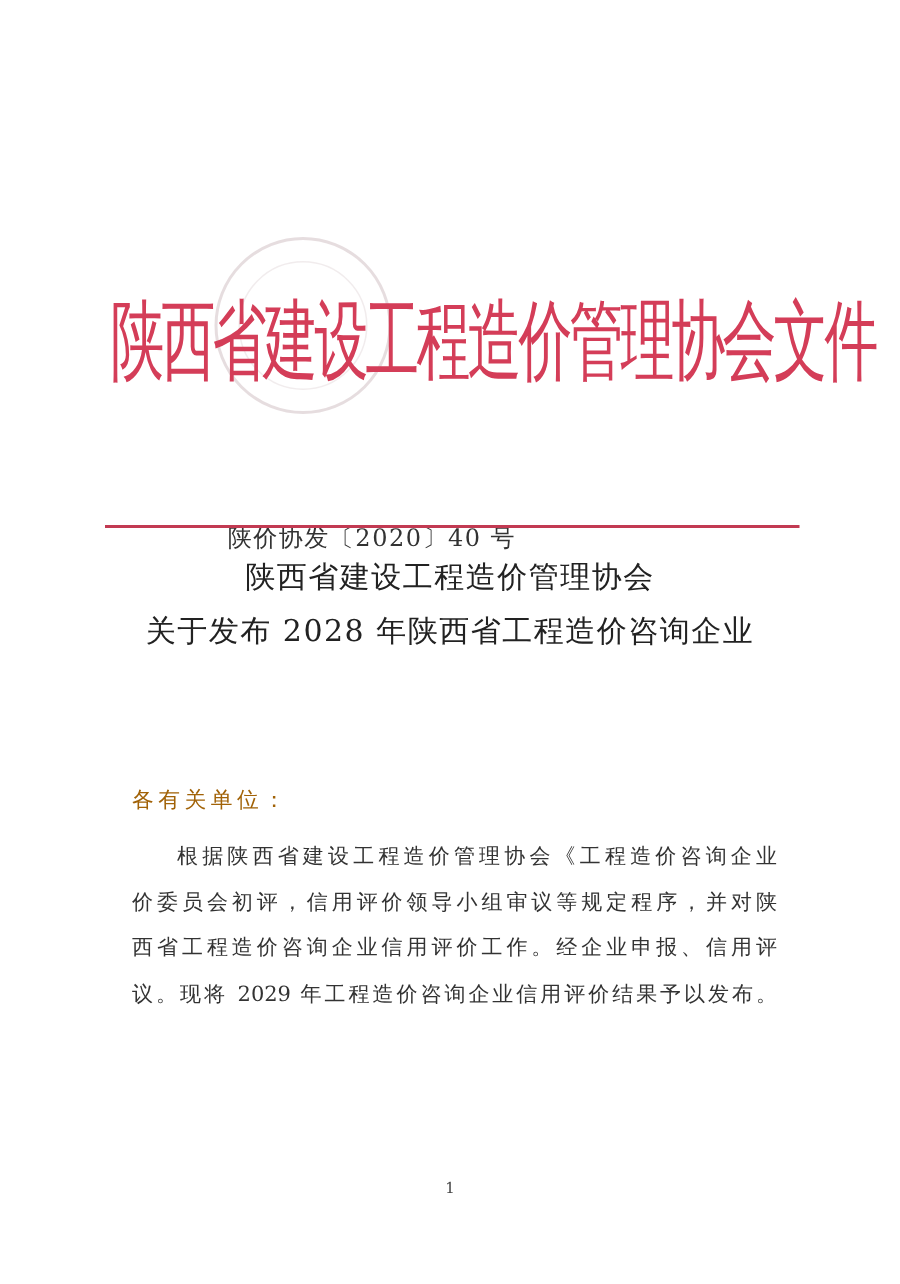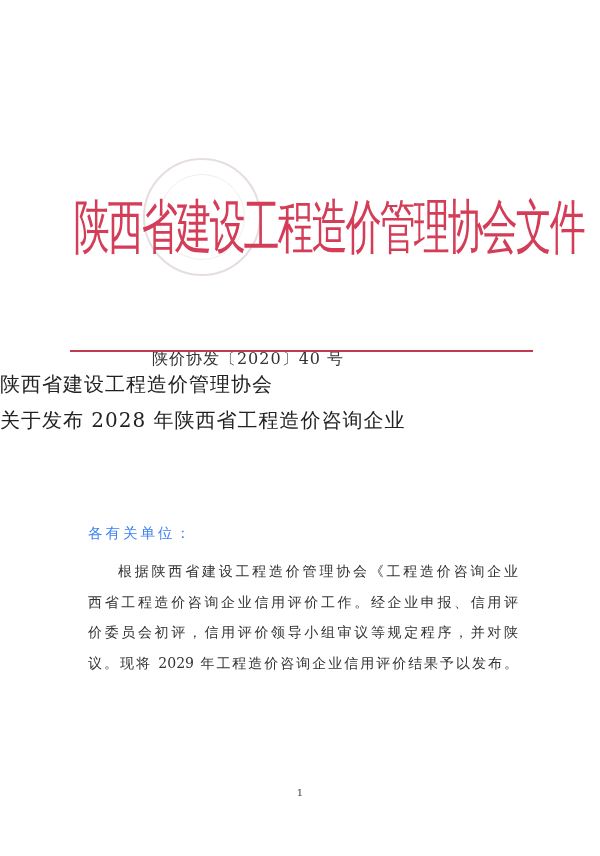--- a/index.html
+++ b/index.html
@@ -34,27 +34,27 @@
     position: absolute; left: 0; width: 496px; top: 311px; text-align: center;
     font-size: 16px; letter-spacing: 1px; color: #333; margin-top: 38px;
   }
 
   .red-rule {
     position: absolute; left: 70px; top: 350px; width: 463px; height: 2px;
     background: #c23a52;
   }
 
   .title {
-    position: absolute; left: 0; width: 600px; top: 366px; text-align: left;
+    position: absolute; left: 0; width: 600px; top: 366px; text-align: center;
     font-size: 20px; line-height: 36px; color: #222; letter-spacing: 1px;
   }
   .title div { white-space: nowrap; }
 
   .salutation {
-    position: absolute; left: 88px; top: 524px; font-size: 14.5px; letter-spacing: 3px; color: #3b82f6;
+    position: absolute; left: 88px; top: 524px; font-size: 14.5px; letter-spacing: 3px; color: #a16207;
   }
 
   .body-text {
     position: absolute; left: 88px; top: 556px; width: 430px;
     font-size: 14px; line-height: 30.6px; color: #333;
   }
   .body-text .line { white-space: nowrap; text-align: justify; text-align-last: justify; }
   .body-text .indent { padding-left: 30px; }
 
   .page-number {
@@ -95,19 +95,19 @@
 
   <div class="title">
     <div>陕西省建设工程造价管理协会</div>
     <div>关于发布 2028 年陕西省工程造价咨询企业</div>
   </div>
 
   <div class="salutation">各有关单位：</div>
 
   <div class="body-text">
     <div class="line indent">根据陕西省建设工程造价管理协会《工程造价咨询企业</div>
+    <div class="line">价委员会初评，信用评价领导小组审议等规定程序，并对陕</div>
     <div class="line">西省工程造价咨询企业信用评价工作。经企业申报、信用评</div>
-    <div class="line">价委员会初评，信用评价领导小组审议等规定程序，并对陕</div>
     <div class="line">议。现将 2029 年工程造价咨询企业信用评价结果予以发布。</div>
   </div>
 
   <div class="page-number">1</div>
 </div>
 
 </body></html>

